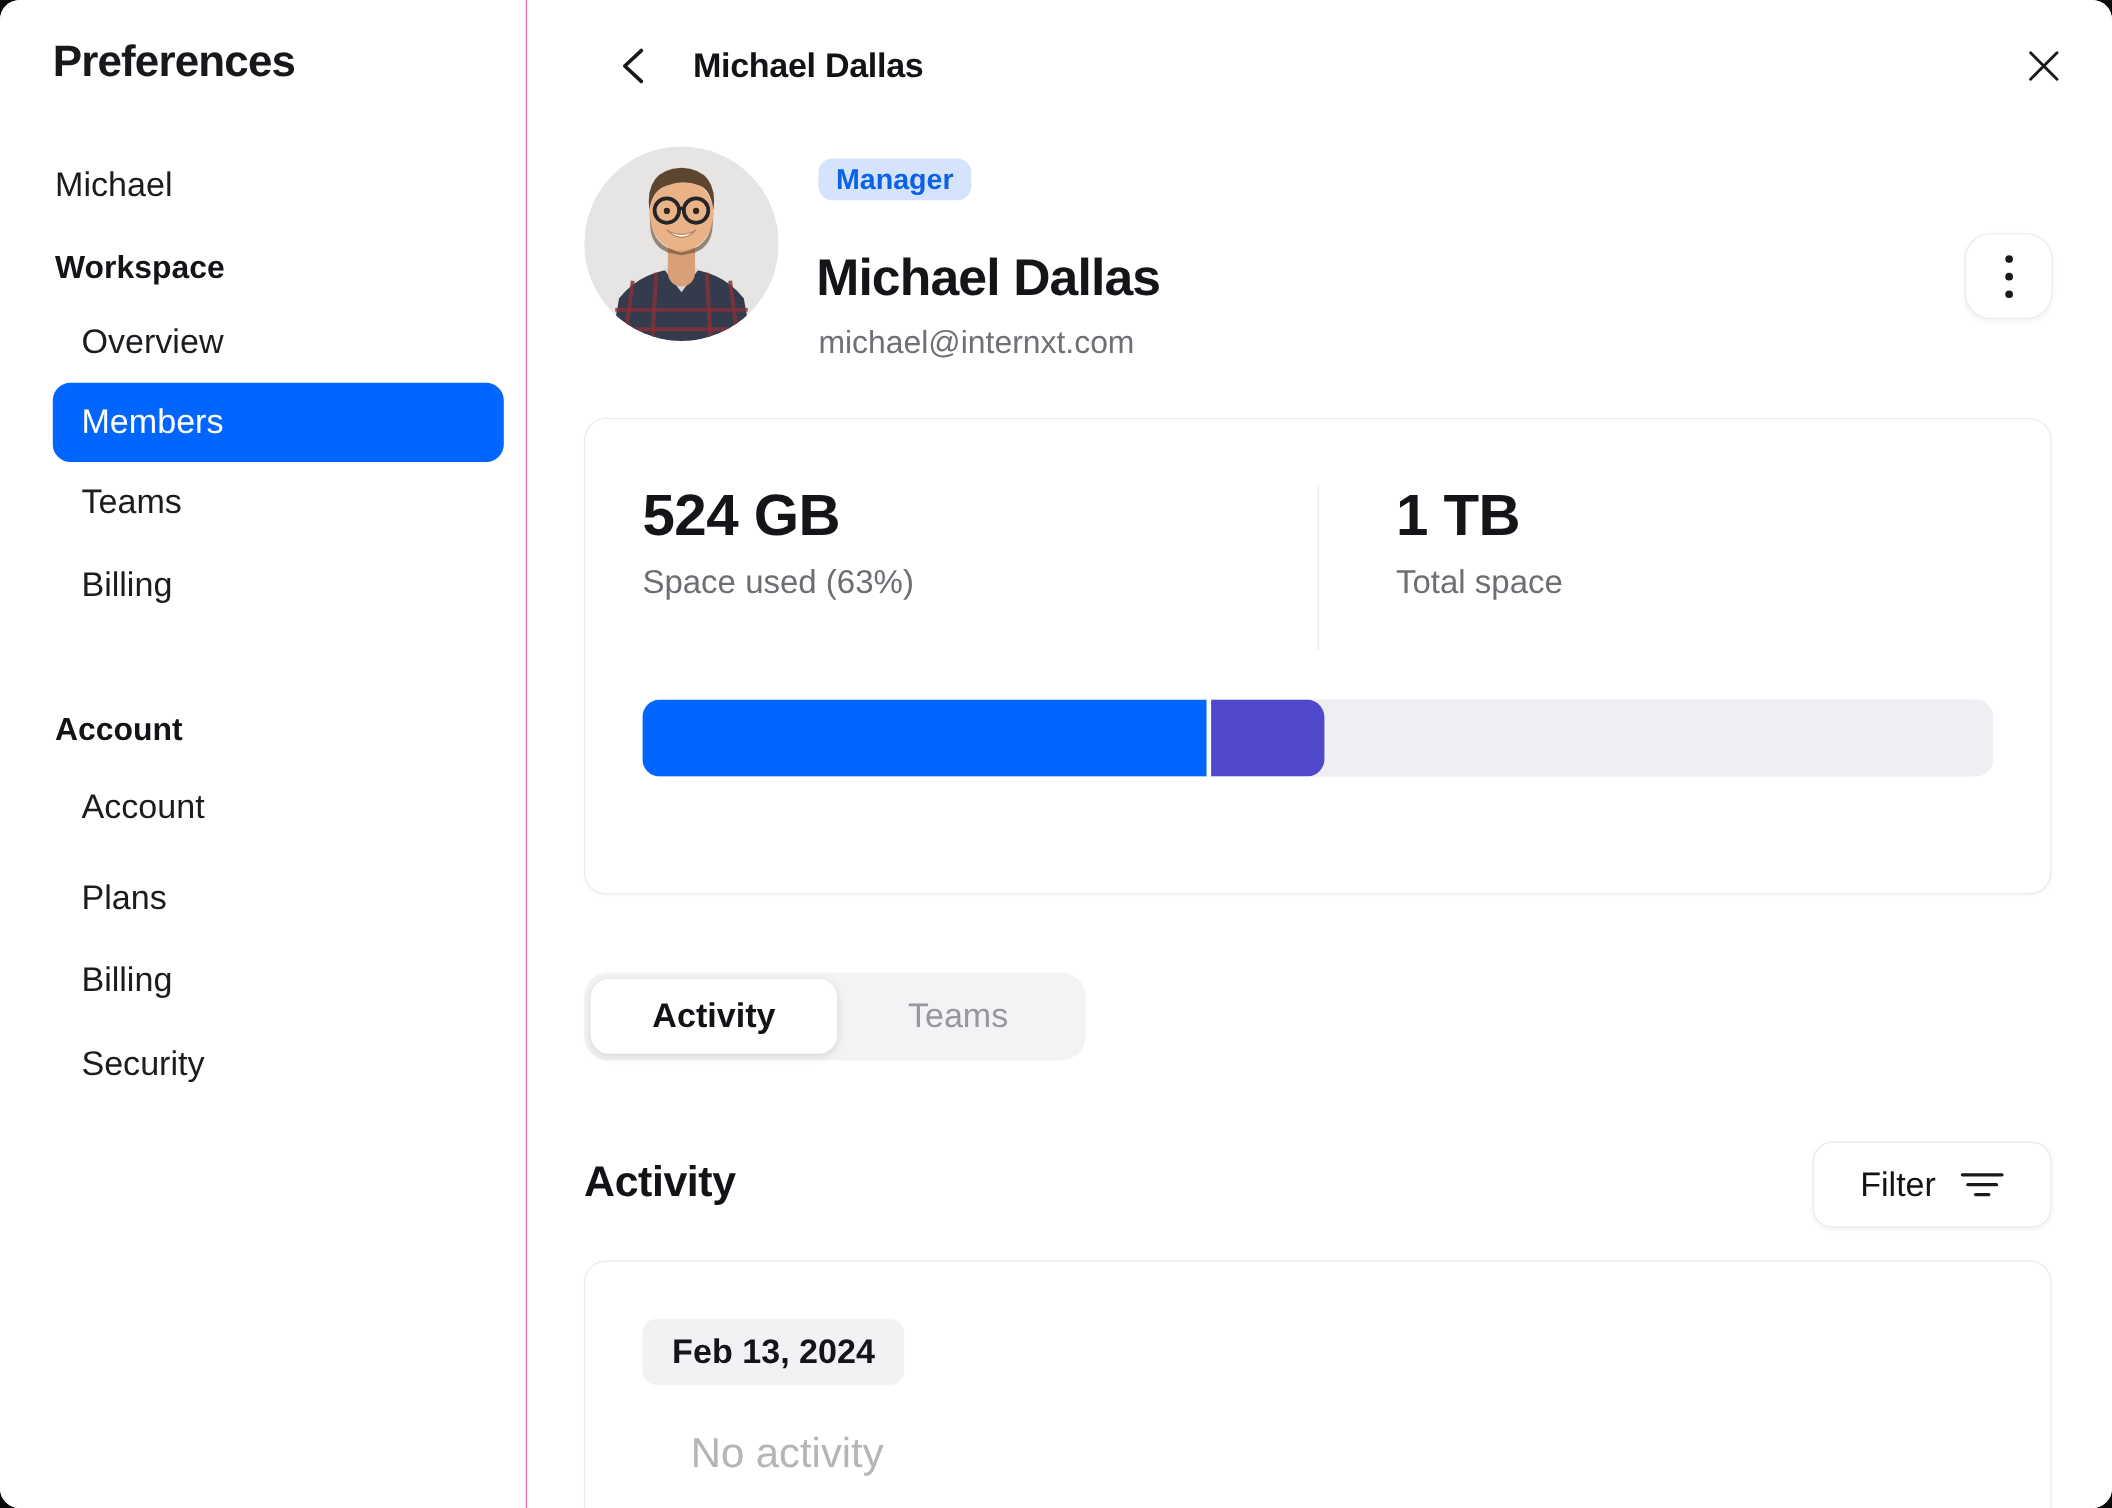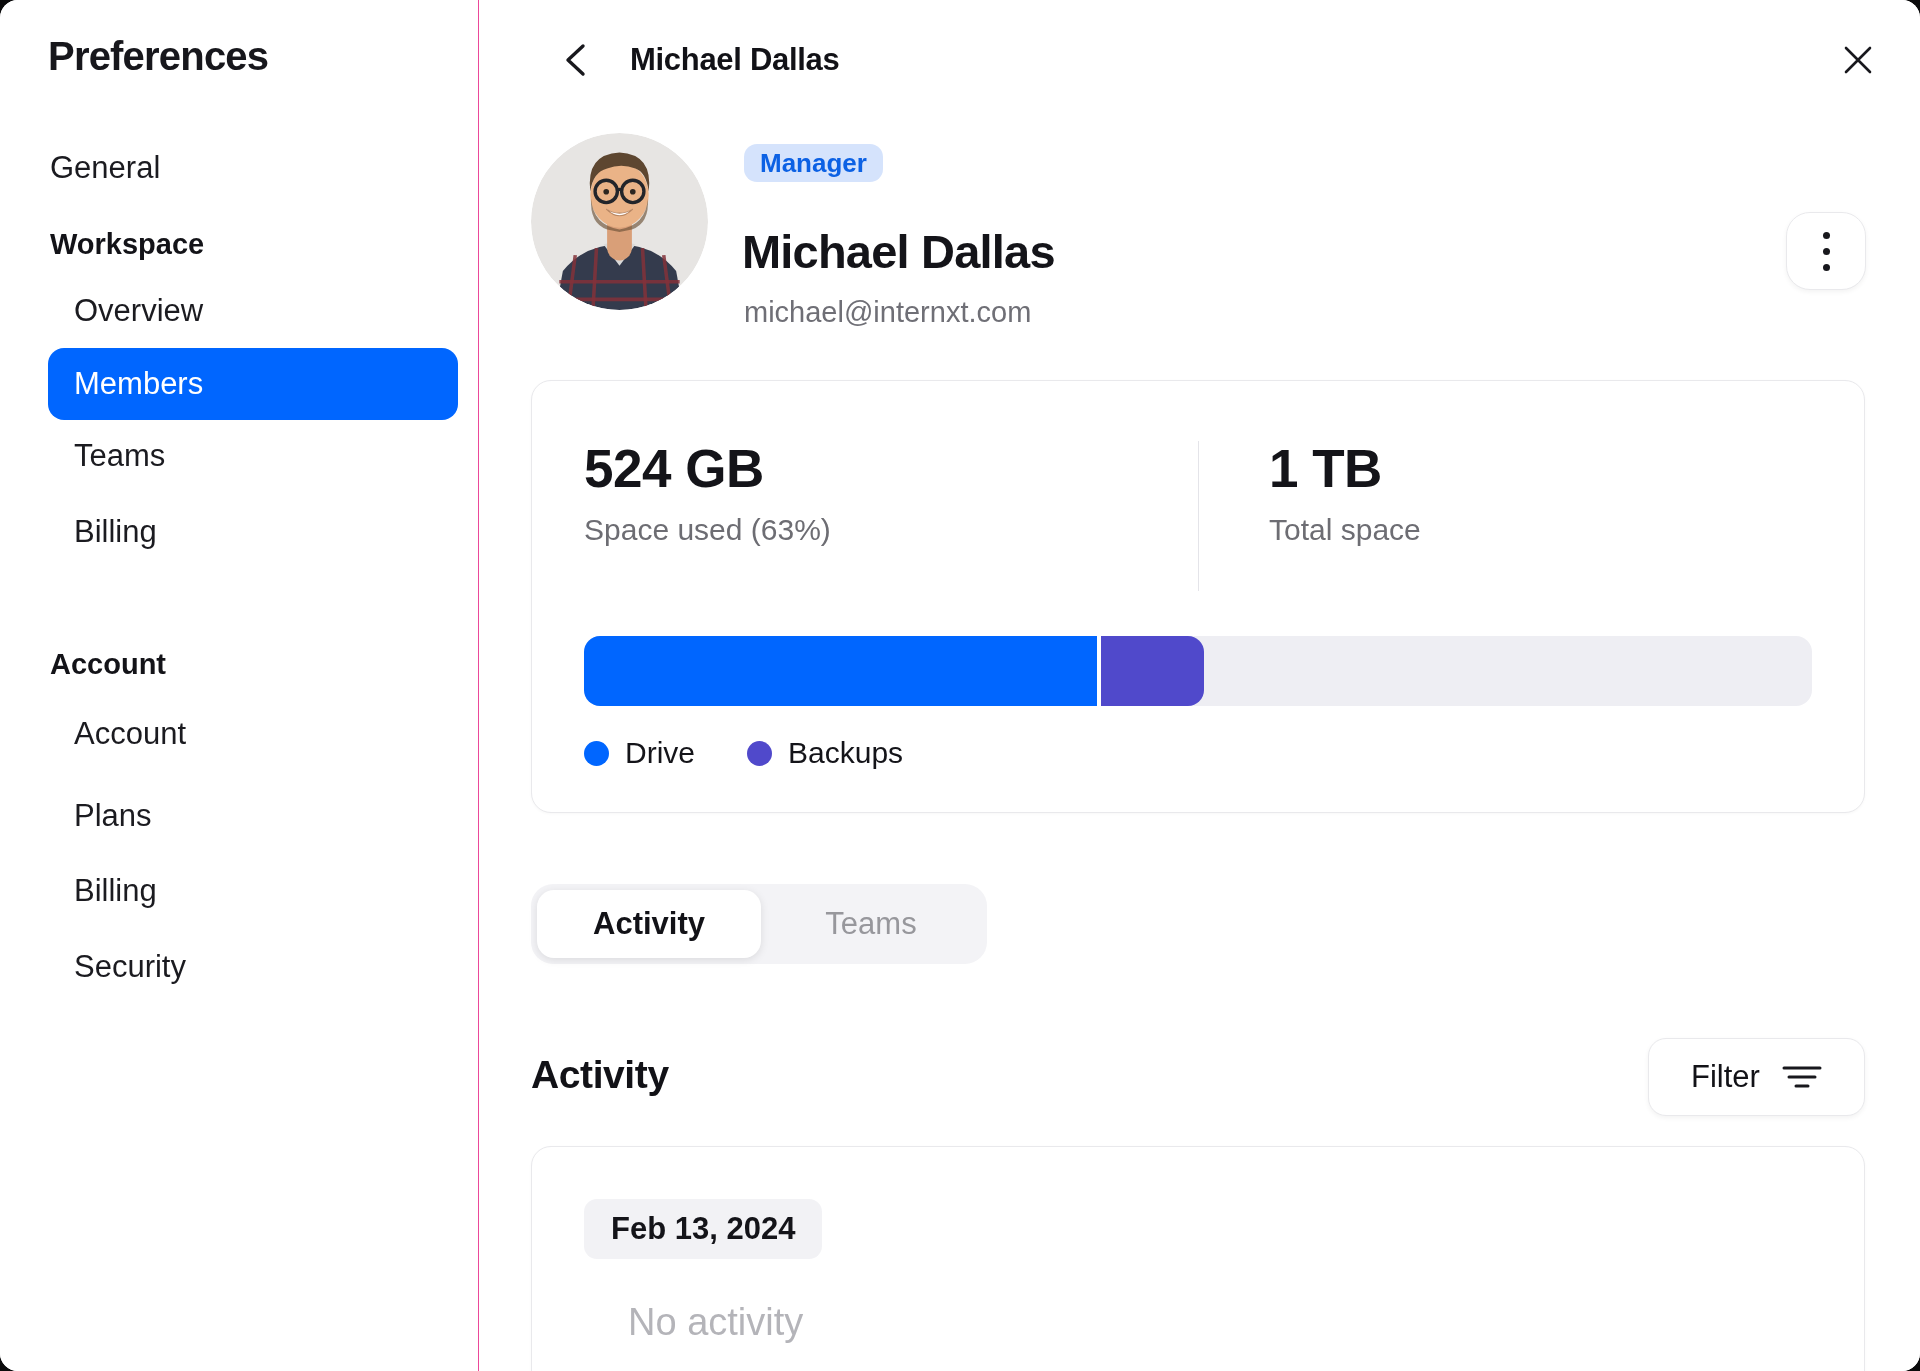--- a/index.html
+++ b/index.html
@@ -93,21 +93,21 @@
   svg.icon { display:block; }
 </style>
 </head>
 <body>
 
 <div class="window">
 
   <aside class="sidebar">
     <div class="sb-title">Preferences</div>
 
-    <div class="sb-item" style="top:150px">General</div>
+    <div class="sb-item" style="top:150px">Michael</div>
 
     <div class="sb-section" style="top:228px">Workspace</div>
 
     <div class="sb-item sb-sub" style="top:293px">Overview</div>
 
     <div class="sb-pill">
       <span>Members</span>
     </div>
 
     <div class="sb-item sb-sub" style="top:438px">Teams</div>
@@ -183,26 +183,20 @@
         <div class="stat-right">
           <div class="stat-value">1 TB</div>
           <div class="stat-label">Total space</div>
         </div>
       </div>
       <div class="track">
         <div class="seg" style="width: 41.8%; background: rgb(0, 102, 255);"></div>
         <div class="seg-gap"></div>
         <div class="seg seg-purple" style="width: 8.4%; background: rgb(80, 73, 203);"></div>
       </div>
-      <div class="legend">
-        <span class="dot" style="background: rgb(0, 102, 255);"></span>
-        <span class="lbl">Drive</span>
-        <span class="dot" style="background: rgb(80, 73, 203);"></span>
-        <span class="lbl">Backups</span>
-      </div>
     </section>
 
     <div class="tabs">
       <div class="tab-active">Activity</div>
       <div class="tab-inactive">Teams</div>
     </div>
 
     <div class="act-heading">Activity</div>
     <div class="filter-btn">
       <span>Filter</span>

